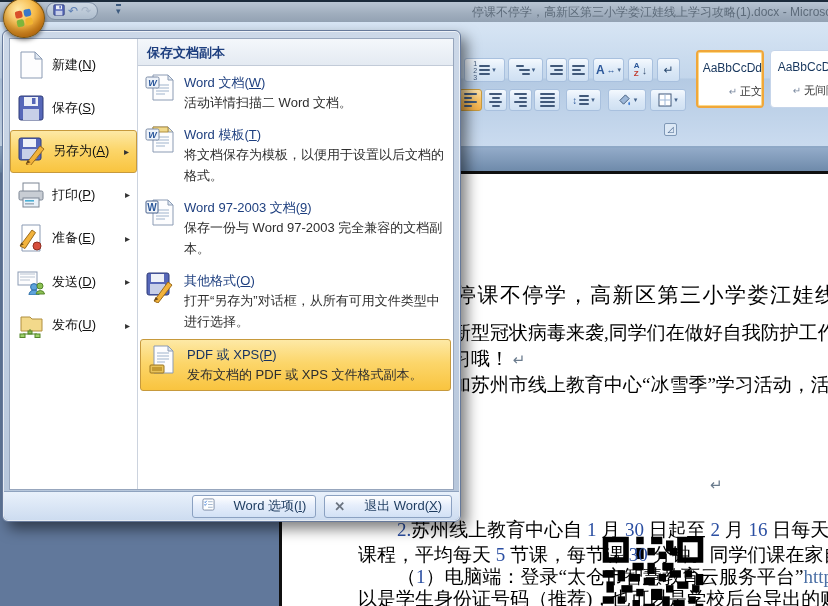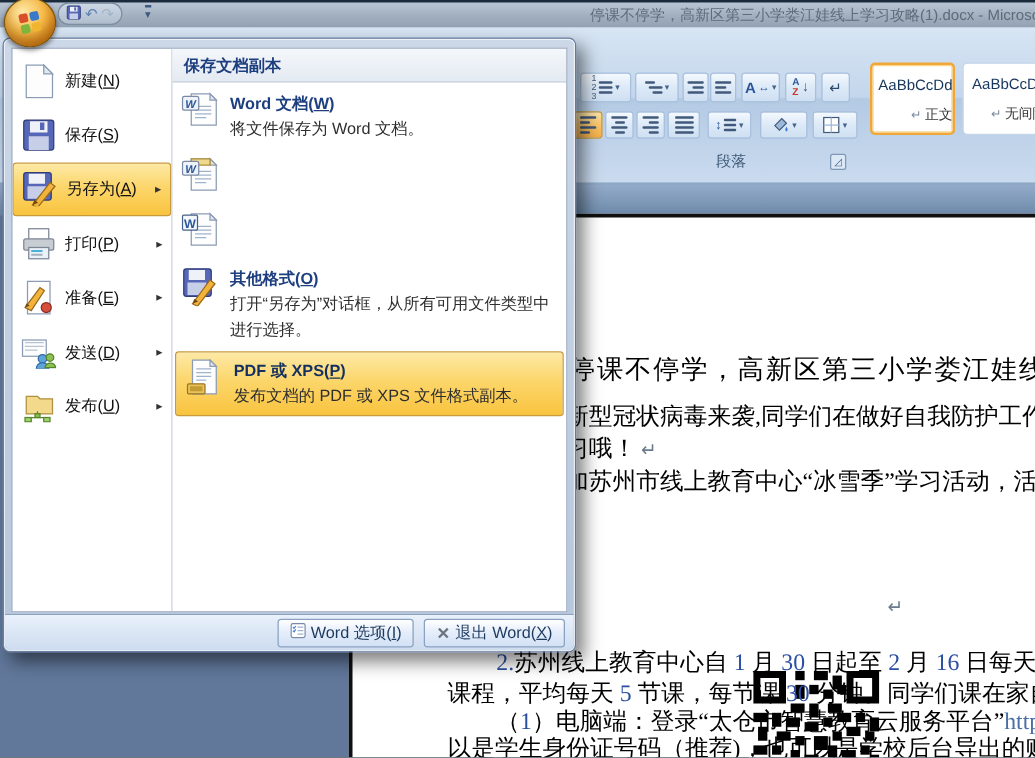--- a/index.html
+++ b/index.html
@@ -70,28 +70,28 @@
   .mitem .marrow{width:9px;font-size:10px;color:#333;}
   .hl{background:linear-gradient(#fde9a6,#fcd66b 45%,#f9c43f);
     border:1px solid #c79a3d;border-radius:3px;}
   .micon{width:30px;height:30px;display:flex;align-items:center;justify-content:center;}
   .rightcol{flex:1;display:flex;flex-direction:column;border-left:1px solid #ccd3de;}
   .subheader{height:27px;line-height:27px;padding-left:9px;font-size:13px;font-weight:bold;
     color:#1e3f7f;background:linear-gradient(#f4f7fb,#e4eaf2);border-bottom:1px solid #c2cbd8;}
   .sitem{display:flex;gap:9px;padding:7px 6px 5px 7px;}
   .sitem.hl{margin:2px 2px;padding:5px 6px 5px 7px;}
   .sicon{width:30px;height:32px;flex:0 0 30px;}
-  .stitle{font-size:13px;font-weight:bold;color:#1e3f7f;line-height:19px;}
+  .stitle{font-size:13px;font-weight:normal;color:#1e3f7f;line-height:19px;}
   .sitem.hl .stitle{color:#15305f;}
   .sdesc{font-size:13px;color:#2e2e2e;line-height:21px;max-width:262px;word-break:break-all;}
   .menu-footer{position:absolute;left:1px;right:1px;bottom:1px;height:29px;
     border-top:1px solid #8fa3bf;border-radius:0 0 5px 5px;
     background:linear-gradient(#e9f1fb,#cddcf0);
     display:flex;justify-content:flex-end;align-items:center;gap:8px;padding-right:7px;}
-  .fbtn{display:flex;align-items:center;gap:4px;height:23px;padding:0 9px;
+  .fbtn{display:flex;align-items:center;gap:19px;height:23px;padding:0 9px;
     border:1px solid #8ba1c1;border-radius:3px;color:#1c3a5e;font-size:13px;
     background:linear-gradient(#ffffff,#e6eefb 45%,#d2e1f5);}
   .xglyph{color:#6b7480;font-size:13px;font-weight:bold;}
   u{text-decoration:underline;}
 
   
   .office-btn{left:3px;top:-2px;width:42px;height:40px;border-radius:50%;
     background:radial-gradient(circle at 35% 28%,#ffe9a8,#f8bc4a 45%,#e08d1e 75%,#b96a10);
     border:1px solid #7c5410;
     box-shadow:inset 0 -7px 10px rgba(120,60,0,.45), 0 2px 4px rgba(0,0,0,.5);
@@ -280,21 +280,20 @@
         </svg>
       <span class="dd">▾</span>
     </div>
     <div class="rbtn small" style="left:650px;top:67px;width:36px;">
       <svg width="14" height="14" viewBox="0 0 14 14">
           <rect x="1" y="1" width="12" height="12" fill="#fff" stroke="#41597a"></rect>
           <path d="M7 1v12 M1 7h12" stroke="#9db7d8"></path>
         </svg>
       <span class="dd">▾</span>
     </div>
-    <div class="abs group-label" style="left:505px;top:99px;">段落</div>
     <div class="abs launcher" style="left:664px;top:101px;">◿</div>
 
     <div class="abs gallery" style="left:694px;top:26px;">
       <div class="stylebox sel" style="left:2px;">
         <div class="sample">AaBbCcDd</div>
         <div class="sname"><span class="pmark">↵ </span><span>正文</span></div>
       </div>
       <div class="stylebox" style="left:76px;">
         <div class="sample">AaBbCcDd</div>
         <div class="sname"><span class="pmark">↵ </span><span>无间隔</span></div>
@@ -411,46 +410,54 @@
             <svg width="30" height="32" viewBox="0 0 30 32">
                 <path d="M8 2h15l5 5v20H8z" fill="#fdfdfe" stroke="#8b9bb4"></path>
                 <path d="M23 2l5 5h-5z" fill="#dfe7f1" stroke="#8b9bb4"></path>
                 <path d="M11 12h13 M11 15h13 M11 18h13 M11 21h9" stroke="#9fb3cc"></path>
                 <rect x="1" y="4" width="13" height="11" rx="1.5" fill="#eef3fa" stroke="#7a8aa5"></rect>
                 <text x="7.5" y="13" font-size="9" font-weight="bold" fill="#2b579a" text-anchor="middle" font-style="italic">W</text>
               </svg>
           </span>
           <span>
             <div class="stitle"><span>Word 文档</span>(<u>W</u>)</div>
-            <div class="sdesc">将文件保存为 Word 文档。</div>
+            <div class="sdesc">活动详情扫描二 Word 文档。</div>
           </span>
         </div>
 
         <div class="sitem">
           <span class="sicon">
             <svg width="30" height="32" viewBox="0 0 30 32">
                 <path d="M8 2h15l5 5v20H8z" fill="#fdfdfe" stroke="#8b9bb4"></path>
                 <path d="M23 2l5 5h-5z" fill="#f6e7b0" stroke="#8b9bb4"></path>
                 <path d="M8 2h15v5H8z" fill="#f0d98c" stroke="#b08f3e"></path>
                 <path d="M11 12h13 M11 15h13 M11 18h13 M11 21h9" stroke="#9fb3cc"></path>
                 <rect x="1" y="4" width="13" height="11" rx="1.5" fill="#eef3fa" stroke="#7a8aa5"></rect>
                 <text x="7.5" y="13" font-size="9" font-weight="bold" fill="#2b579a" text-anchor="middle" font-style="italic">W</text>
               </svg>
           </span>
+          <span>
+            <div class="stitle"><span>Word 模板</span>(<u>T</u>)</div>
+            <div class="sdesc">将文档保存为模板，以便用于设置以后文档的格式。</div>
+          </span>
         </div>
 
         <div class="sitem">
           <span class="sicon">
             <svg width="30" height="32" viewBox="0 0 30 32">
                 <path d="M8 2h15l5 5v20H8z" fill="#fdfdfe" stroke="#8b9bb4"></path>
                 <path d="M23 2l5 5h-5z" fill="#dfe7f1" stroke="#8b9bb4"></path>
                 <path d="M11 12h13 M11 15h13 M11 18h13 M11 21h9" stroke="#9fb3cc"></path>
                 <rect x="1" y="3" width="12" height="12" rx="1" fill="#f4f7fb" stroke="#46608c"></rect>
                 <text x="7" y="13" font-size="10" font-weight="bold" fill="#2b579a" text-anchor="middle">W</text>
               </svg>
+          </span>
+          <span>
+            <div class="stitle"><span>Word 97-2003 文档</span>(<u>9</u>)</div>
+            <div class="sdesc">保存一份与 Word 97-2003 完全兼容的文档副本。</div>
           </span>
         </div>
 
         <div class="sitem">
           <span class="sicon">
             <svg width="30" height="32" viewBox="0 0 30 32">
                 <rect x="2" y="2" width="22" height="22" rx="2" fill="#5667b8" stroke="#2f3c78"></rect>
                 <rect x="6" y="3" width="13" height="8" fill="#eef1f8"></rect>
                 <rect x="5" y="13" width="15" height="10" fill="#c7cfe8"></rect>
                 <path d="M9 30 L23 11 l4 3 L13 32 z" fill="#f2b33c" stroke="#9a6a1a"></path>

